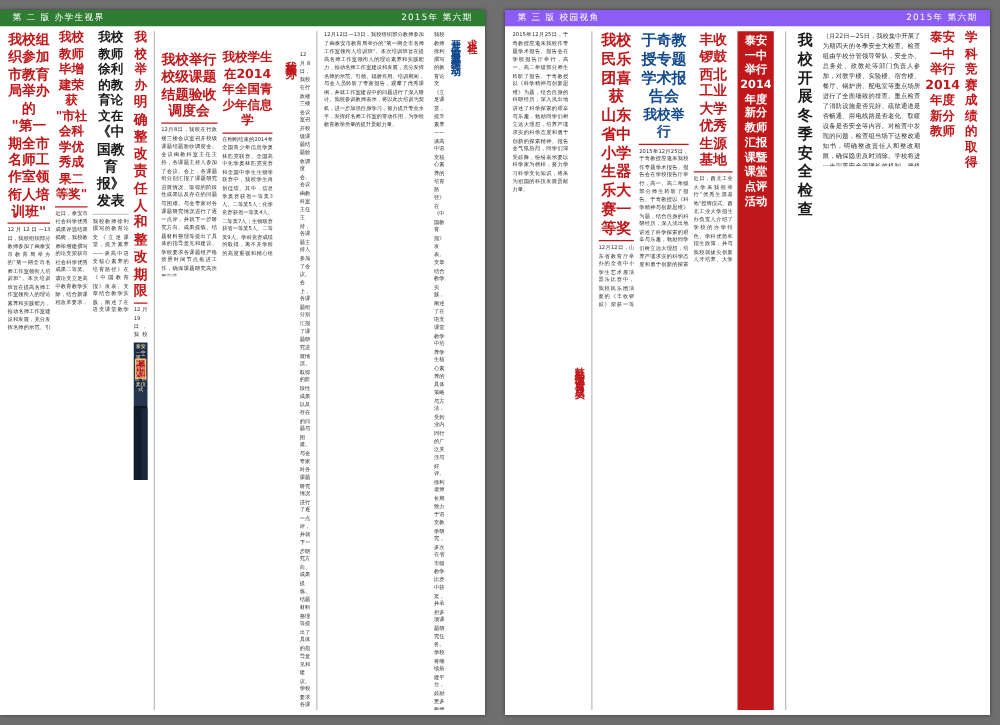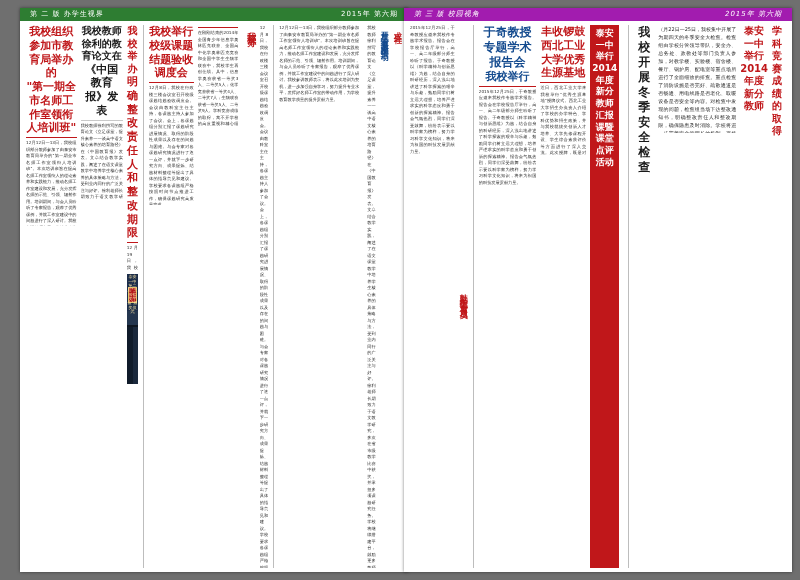--- a/index.html
+++ b/index.html
@@ -9,36 +9,36 @@
     font-family:"DejaVu Sans","Liberation Sans",sans-serif;
     overflow:hidden;
   }
   .page{
     position:absolute;top:8px;
     width:388px;height:564px;
     background:#ffffff;
     box-shadow:0 0 3px rgba(0,0,0,.5);
     overflow:hidden;
   }
-  #page-left{left:20px;}
+  #page-left{left:0;}
   #page-right{left:404px;}
 
   .masthead{
     height:13px;
     background:#2e7d32;
     color:#fff;
     font-size:7px;
     line-height:13px;
     display:flex;
     justify-content:space-between;
     padding:0 10px;
     box-sizing:border-box;
     letter-spacing:1px;
   }
-  #page-right .masthead{background:#a21caf;font-style:italic;}
+  #page-right .masthead{background:#8b5cf6;}
 
   .sheet{
     position:relative;
     padding:4px 6px;
     box-sizing:border-box;
     height:551px;
   }
 
   
   .cols{display:flex;gap:5px;height:100%;}
@@ -188,20 +188,26 @@
 
       <div class="col" style="width:31%;">
 
         <div>
           <div class="hl s11">我校组织参加市教育局举办的</div>
           <div class="hl s11">"第一期全市名师工作室领衔人培训班"</div>
           <div class="rule red"></div>
           <div class="body-text" style="height:86px;">12月12日—13日，我校组织部分教师参加了由泰安市教育局举办的"第一期全市名师工作室领衔人培训班"。本次培训班旨在提高名师工作室领衔人的理论素养和实践能力，推动名师工作室建设和发展，充分发挥名师的示范、引领、辐射作用。培训期间，与会人员聆听了专家报告，观摩了优秀课例，并就工作室建设中的问题进行了深入研讨。我校参训教师表示，将以此次培训为契机，进一步加强自身学习，努力提升专业水平，发挥好名师工作室的带动作用，为学校教育教学质量的提升贡献力量。</div>
         </div>
 
+        <div>
+          <div class="hl s10">我校教师毕增建荣获</div>
+          <div class="hl s10">"市社会科学优秀成果二等奖"</div>
+          <div class="rule red"></div>
+          <div class="body-text" style="height:78px;">近日，泰安市社会科学优秀成果评选结果揭晓，我校教师毕增建撰写的论文荣获市社会科学优秀成果二等奖。该论文立足高中教育教学实际，结合新课程改革要求，对课堂教学模式创新进行了系统探讨，具有较强的理论价值和实践指导意义。近年来，我校高度重视教育科研工作，鼓励教师积极开展课题研究和论文撰写，形成了浓厚的学术研究氛围，涌现出一批优秀科研成果。</div>
+        </div>
 
         <div>
           <div class="hl s10 serif" style="color:#1a1a1a;">我校教师徐利的教育论文在</div>
           <div class="hl s11 serif" style="color:#1a1a1a;">《中国教育报》发表</div>
           <div class="rule"></div>
           <div class="body-text" style="height:78px;">我校教师徐利撰写的教育论文《立足课堂，提升素养——谈高中语文核心素养的培育路径》在《中国教育报》发表。文章结合教学实践，阐述了在语文课堂教学中培养学生核心素养的具体策略与方法，受到业内同行的广泛关注与好评。徐利老师长期致力于语文教学研究，多次在省市级教学比赛中获奖，并承担多项课题研究任务。学校将继续搭建平台，鼓励更多教师开展教学研究，以研促教，不断提高教育教学质量。</div>
         </div>
 
         <div>
           <div class="hl s10">我校举办</div>
@@ -211,29 +217,30 @@
           <div class="photo ph-hall" style="height:110px;margin-top:3px;">
             <div class="banner">泰安一中第二届"王传裕奖学金"颁奖仪式</div>
             <div class="seats"></div>
           </div>
         </div>
 
       </div>
 
       <div class="vline"></div>
 
-      <div class="col" style="width:33%;">
+      <div class="col" style="width:33%;margin-top:16px;">
 
         <div>
           <div class="hl s11">我校举行校级课题结题验收调度会</div>
           <div class="rule red"></div>
           <div class="body-text" style="height:120px;">12月8日，我校在行政楼三楼会议室召开校级课题结题验收调度会。会议由教科室主任主持，各课题主持人参加了会议。会上，各课题组分别汇报了课题研究进展情况、取得的阶段性成果以及存在的问题与困难。与会专家对各课题研究情况进行了逐一点评，并就下一步研究方向、成果提炼、结题材料整理等提出了具体的指导意见和建议。学校要求各课题组严格按照时间节点推进工作，确保课题研究高质量完成。</div>
         </div>
 
         <div>
+          <div class="hl s10">我校学生在2014年全国青少年信息学</div>
           <div class="rule red"></div>
           <div class="body-text" style="height:96px;">在刚刚结束的2014年全国青少年信息学奥林匹克联赛、全国高中化学奥林匹克竞赛和全国中学生生物学联赛中，我校学生再创佳绩。其中，信息学奥赛获省一等奖3人、二等奖5人；化学竞赛获省一等奖4人、二等奖7人；生物联赛获省一等奖5人、二等奖9人。学科竞赛成绩的取得，离不开学校的高度重视和精心组织，离不开辅导教师的辛勤付出，更离不开同学们的刻苦努力。</div>
         </div>
 
         <div class="photo ph-group" style="height:120px;">
           <div class="people">
             <div class="p"></div>
               <div class="p"></div>
               <div class="p"></div>
             <div class="p"></div>
@@ -296,20 +303,26 @@
 
       <div class="col" style="width:16%;">
         <div class="body-text" style="height:230px;">2015年12月25日，于奇教授应邀来我校作专题学术报告。报告会在学校报告厅举行，高一、高二年级部分师生聆听了报告。于奇教授以《科学精神与创新思维》为题，结合自身的科研经历，深入浅出地讲述了科学探索的艰辛与乐趣，勉励同学们树立远大理想，培养严谨求实的科学态度和勇于创新的探索精神。报告会气氛热烈，同学们深受鼓舞，纷纷表示要以科学家为榜样，努力学习科学文化知识，将来为祖国的科技发展贡献力量。</div>
         <div class="v-title v-red" style="font-size:8px;align-self:center;flex:1;">鼓励学生德育与力成员</div>
       </div>
 
       <div class="vline"></div>
 
       <div class="col" style="width:40%;">
 
+        <div>
+          <div class="hl s12">我校民乐团喜获</div>
+          <div class="hl s12">山东省中小学生器乐大赛一等奖</div>
+          <div class="rule red"></div>
+          <div class="body-text" style="height:52px;">12月12日，山东省教育厅举办的全省中小学生艺术展演器乐比赛中，我校民乐团演奏的《丰收锣鼓》荣获一等奖。本次比赛汇聚了全省各地市的优秀民乐团队，竞争十分激烈。我校民乐团成立以来，在专业教师的悉心指导下，坚持常年训练，多次在省市级比赛中获奖，已成为展示我校素质教育成果的一张亮丽名片。</div>
+        </div>
 
         <div>
           <div class="hl s12 blue">于奇教授专题学术报告会</div>
           <div class="hl s11 blue">我校举行</div>
           <div class="rule red"></div>
           <div class="body-text" style="height:96px;">2015年12月25日，于奇教授应邀来我校作专题学术报告。报告会在学校报告厅举行，高一、高二年级部分师生聆听了报告。于奇教授以《科学精神与创新思维》为题，结合自身的科研经历，深入浅出地讲述了科学探索的艰辛与乐趣，勉励同学们树立远大理想，培养严谨求实的科学态度和勇于创新的探索精神。报告会气氛热烈，同学们深受鼓舞，纷纷表示要以科学家为榜样，努力学习科学文化知识，将来为祖国的科技发展贡献力量。</div>
         </div>
 
         <div>
           <div class="hl s11">丰收锣鼓</div>

